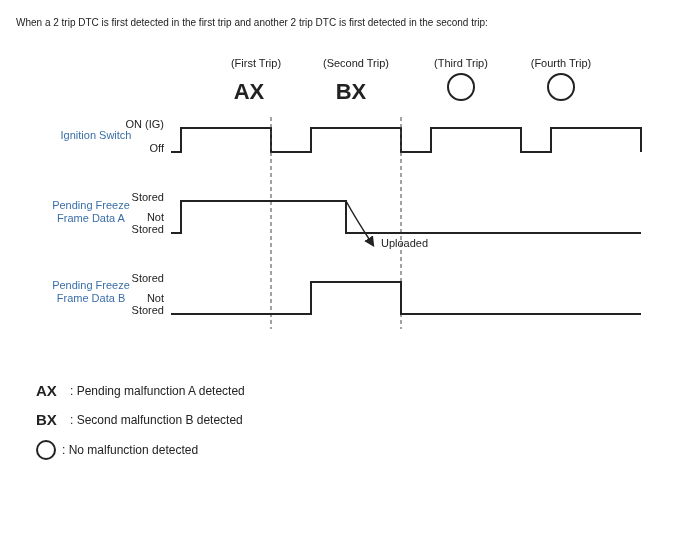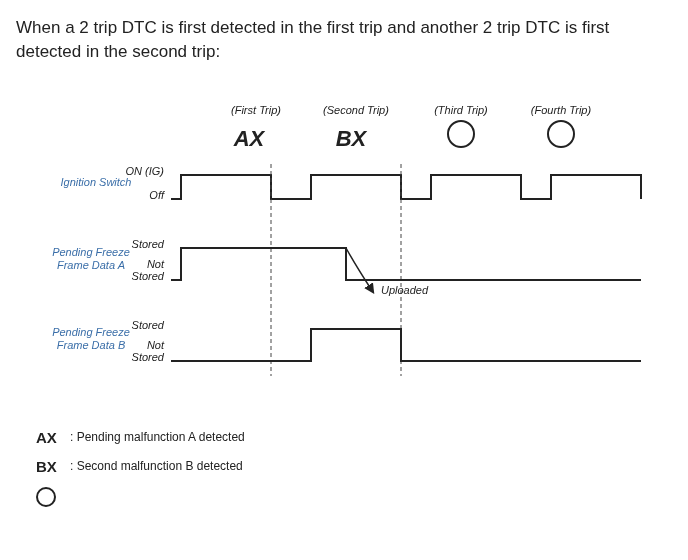--- a/index.html
+++ b/index.html
@@ -6,29 +6,28 @@
     body {
       background: #fff;
       font-family: Arial, sans-serif;
       font-size: 12px;
       color: #222;
       width: 688px;
       min-height: 560px;
       padding: 16px;
     }
     .header-text {
-      font-size: 17px;
-      margin-bottom: 32px;
+      font-size: 10px;
+      margin-bottom: 19px;
       line-height: 1.4;
     }
     .diagram-area {
       position: relative;
       width: 100%;
       margin-bottom: 20px;
-      font-style: italic;
     }
     svg {
       overflow: visible;
     }
     .legend-section {
       margin-top: 10px;
       padding-left: 20px;
     }
     .legend-item {
       display: flex;
@@ -141,14 +140,15 @@
   <div class="legend-item">
     <span class="legend-label bold-label">AX</span>
     <span class="legend-desc">: Pending malfunction A detected</span>
   </div>
   <div class="legend-item">
     <span class="legend-label bold-label">BX</span>
     <span class="legend-desc">: Second malfunction B detected</span>
   </div>
   <div class="legend-item">
     <span class="legend-circle"></span>
+    <span class="legend-desc">: No malfunction detected</span>
   </div>
 </div>
 
 </body></html>

